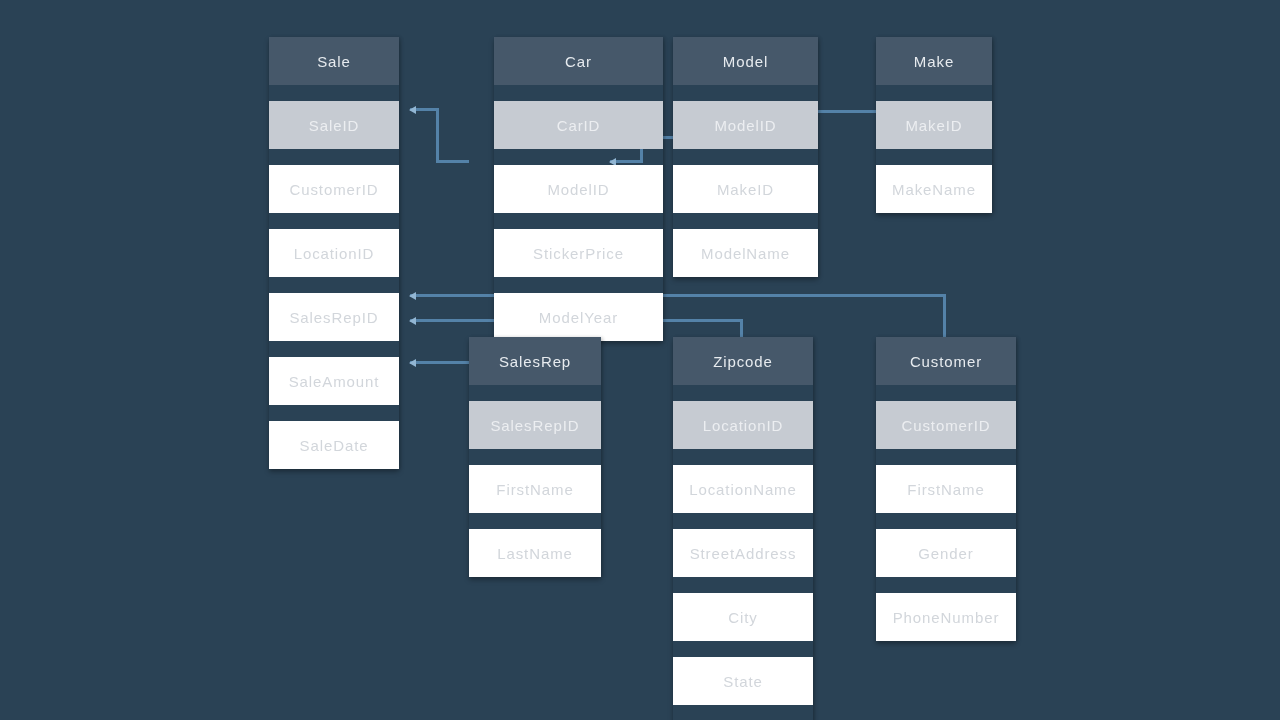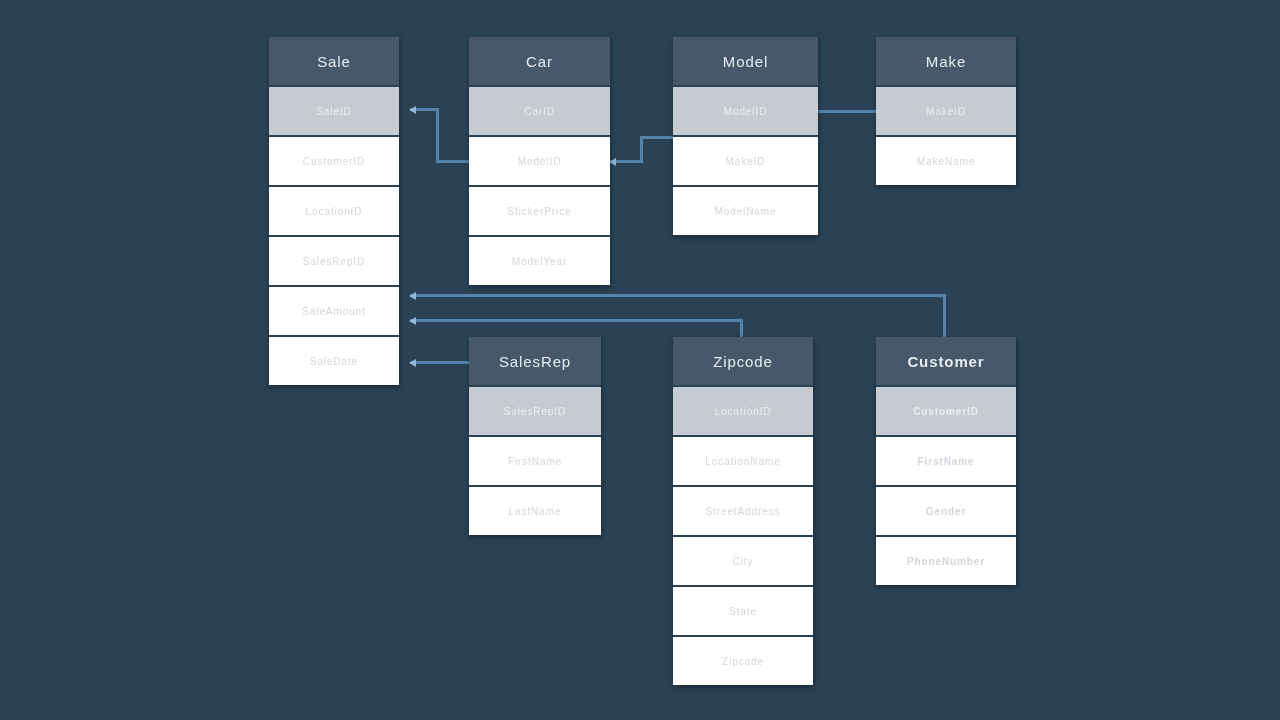--- a/index.html
+++ b/index.html
@@ -25,25 +25,25 @@
     background: var(--header-bg, #46586a);
     color: var(--header-text, #e7ebef);
     display: flex;
     align-items: center;
     justify-content: center;
     font-size: 15px;
     letter-spacing: 0.9px;
   }
   .er-row {
     height: 48px;
-    margin-top: 2px;
+    margin-top: 16px;
     display: flex;
     align-items: center;
     justify-content: center;
-    font-size: 10px;
+    font-size: 15px;
     letter-spacing: 0.9px;
   }
   .er-row.key {
     background: var(--key-bg, #c6cbd2);
     color: var(--key-text, #eceef1);
   }
   .er-row.field {
     background: var(--row-bg, #ffffff);
     color: var(--row-text, #d2d6db);
   }
@@ -96,53 +96,53 @@
     </div>
     <div class="er-table" style="left: 269px; top: 37px; width: 130px;">
       <div class="er-header">Sale</div>
       <div class="er-row key">SaleID</div>
       <div class="er-row field">CustomerID</div>
       <div class="er-row field">LocationID</div>
       <div class="er-row field">SalesRepID</div>
       <div class="er-row field">SaleAmount</div>
       <div class="er-row field">SaleDate</div>
     </div>
-    <div class="er-table" style="left: 469px; top: 37px; width: 141px;">
+    <div class="er-table" style="left: 494px; top: 37px; width: 169px;">
       <div class="er-header">Car</div>
       <div class="er-row key">CarID</div>
       <div class="er-row field">ModelID</div>
       <div class="er-row field">StickerPrice</div>
       <div class="er-row field">ModelYear</div>
     </div>
     <div class="er-table" style="left: 673px; top: 37px; width: 145px;">
       <div class="er-header">Model</div>
       <div class="er-row key">ModelID</div>
       <div class="er-row field">MakeID</div>
       <div class="er-row field">ModelName</div>
     </div>
-    <div class="er-table" style="left: 876px; top: 37px; width: 140px;">
+    <div class="er-table" style="left: 876px; top: 37px; width: 116px;">
       <div class="er-header">Make</div>
       <div class="er-row key">MakeID</div>
       <div class="er-row field">MakeName</div>
     </div>
     <div class="er-table" style="left: 469px; top: 337px; width: 132px;">
       <div class="er-header">SalesRep</div>
       <div class="er-row key">SalesRepID</div>
       <div class="er-row field">FirstName</div>
       <div class="er-row field">LastName</div>
     </div>
     <div class="er-table" style="left: 673px; top: 337px; width: 140px;">
       <div class="er-header">Zipcode</div>
       <div class="er-row key">LocationID</div>
       <div class="er-row field">LocationName</div>
       <div class="er-row field">StreetAddress</div>
       <div class="er-row field">City</div>
       <div class="er-row field">State</div>
       <div class="er-row field">Zipcode</div>
     </div>
-    <div class="er-table" style="left: 876px; top: 337px; width: 140px; font-weight: bold;">
+    <div class="er-table" style="left: 876px; top: 337px; width: 140px;">
       <div class="er-header">Customer</div>
       <div class="er-row key">CustomerID</div>
       <div class="er-row field">FirstName</div>
       <div class="er-row field">Gender</div>
       <div class="er-row field">PhoneNumber</div>
     </div>
   </div>
 
 </body></html>

